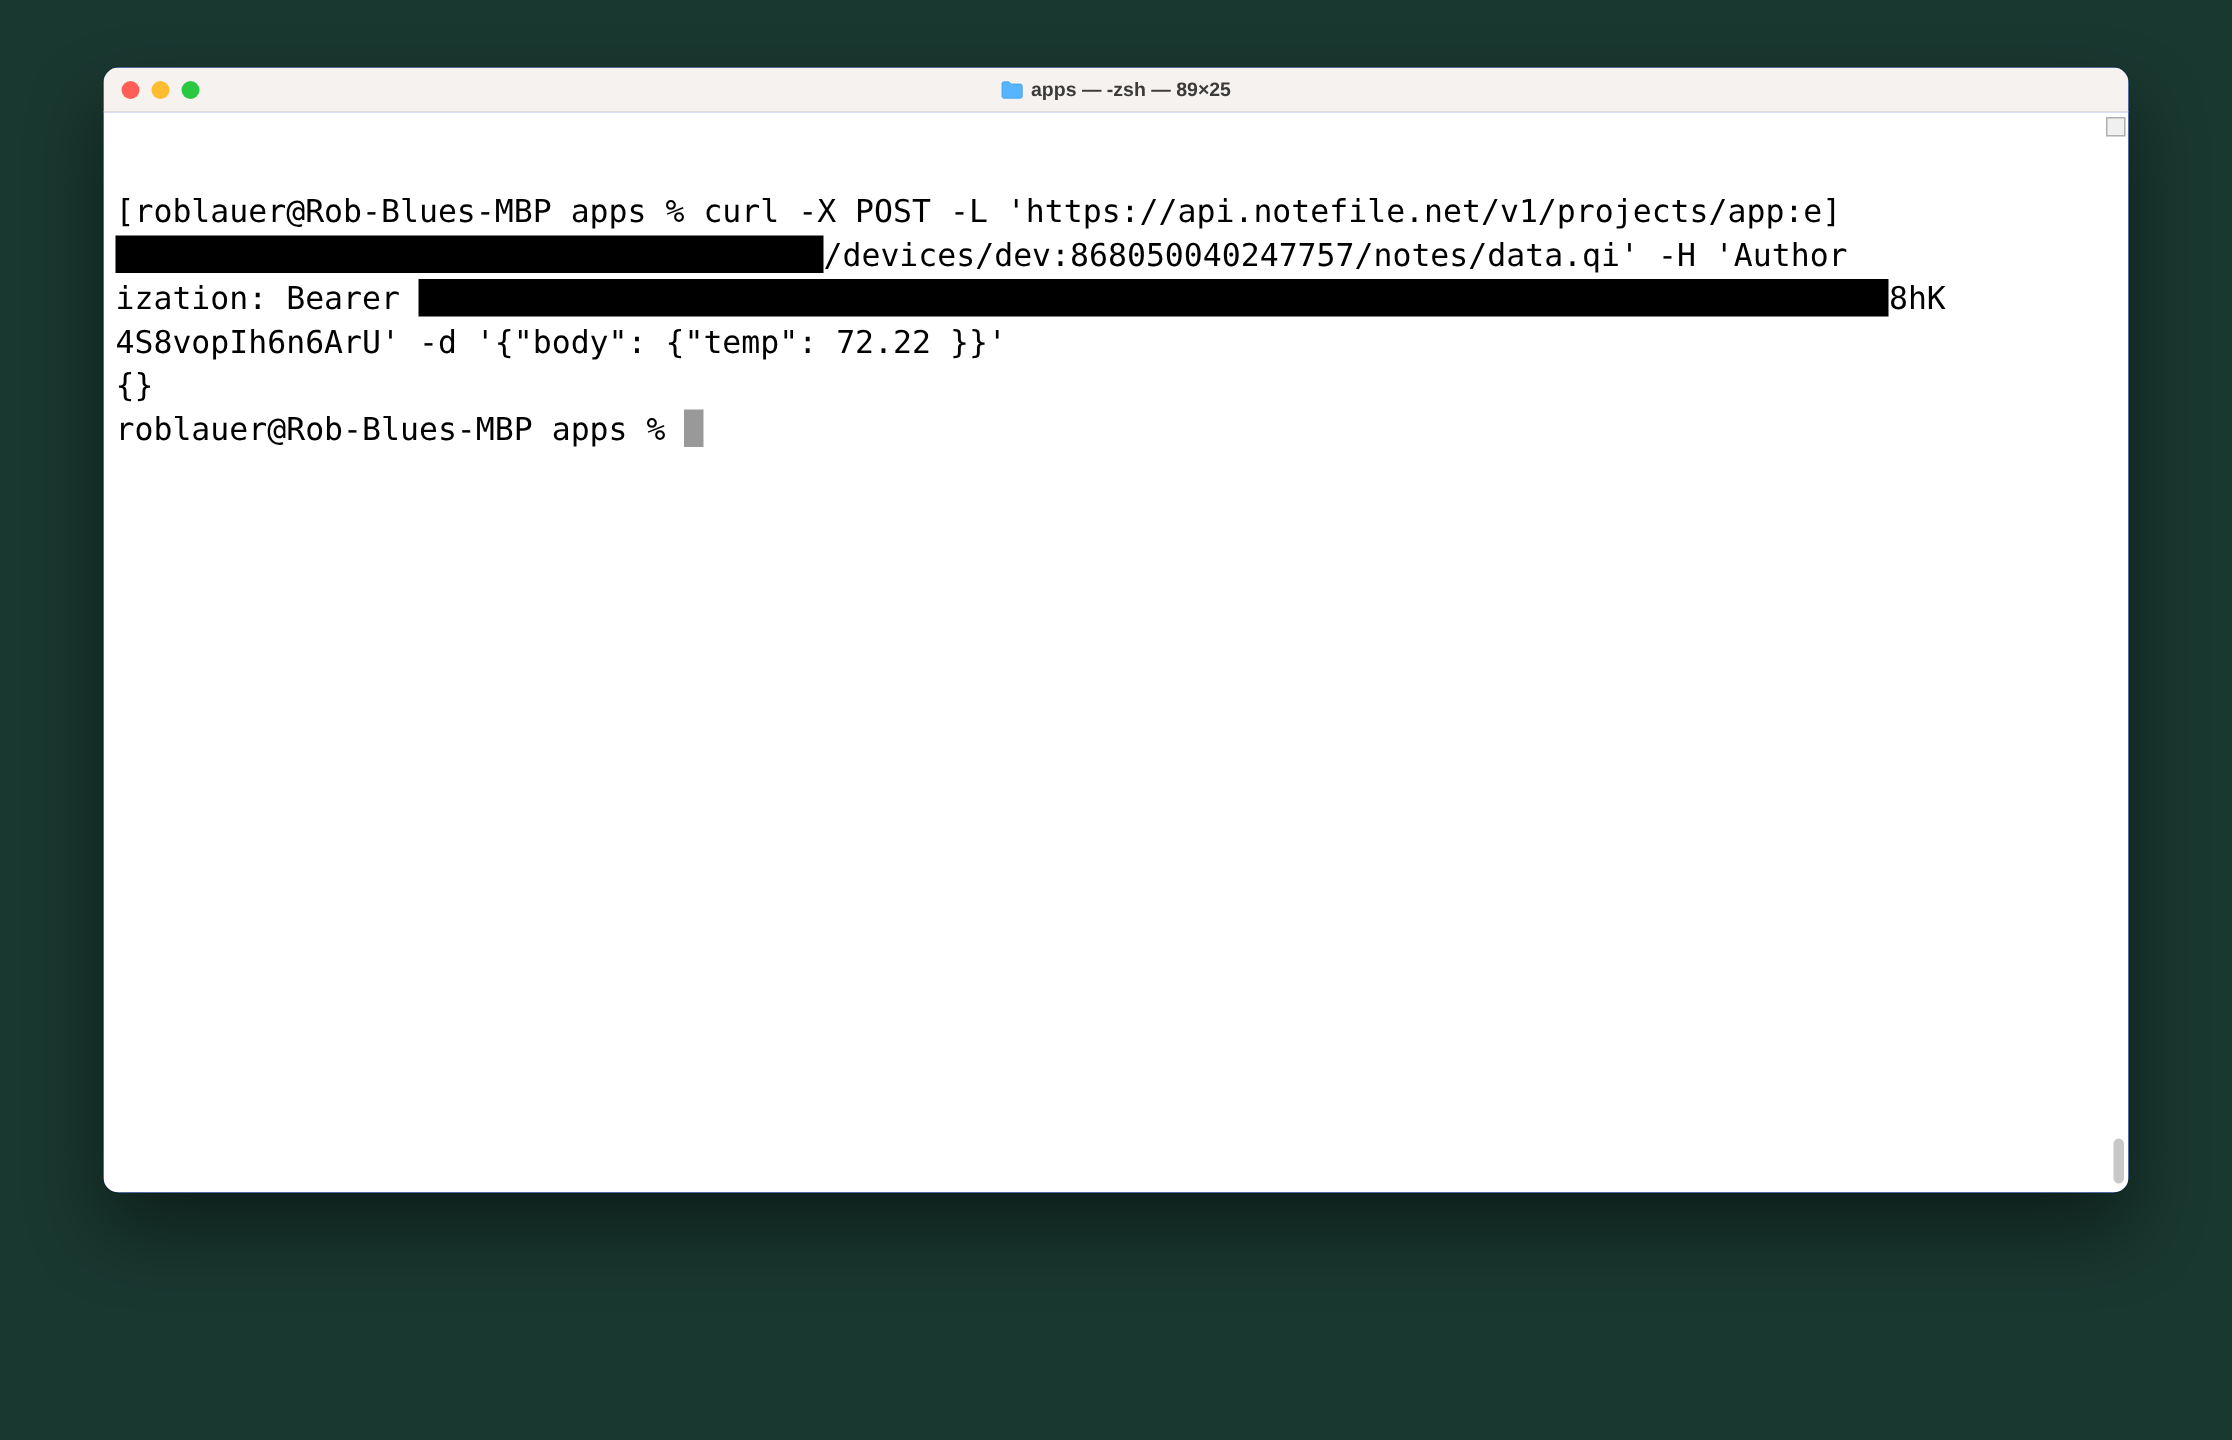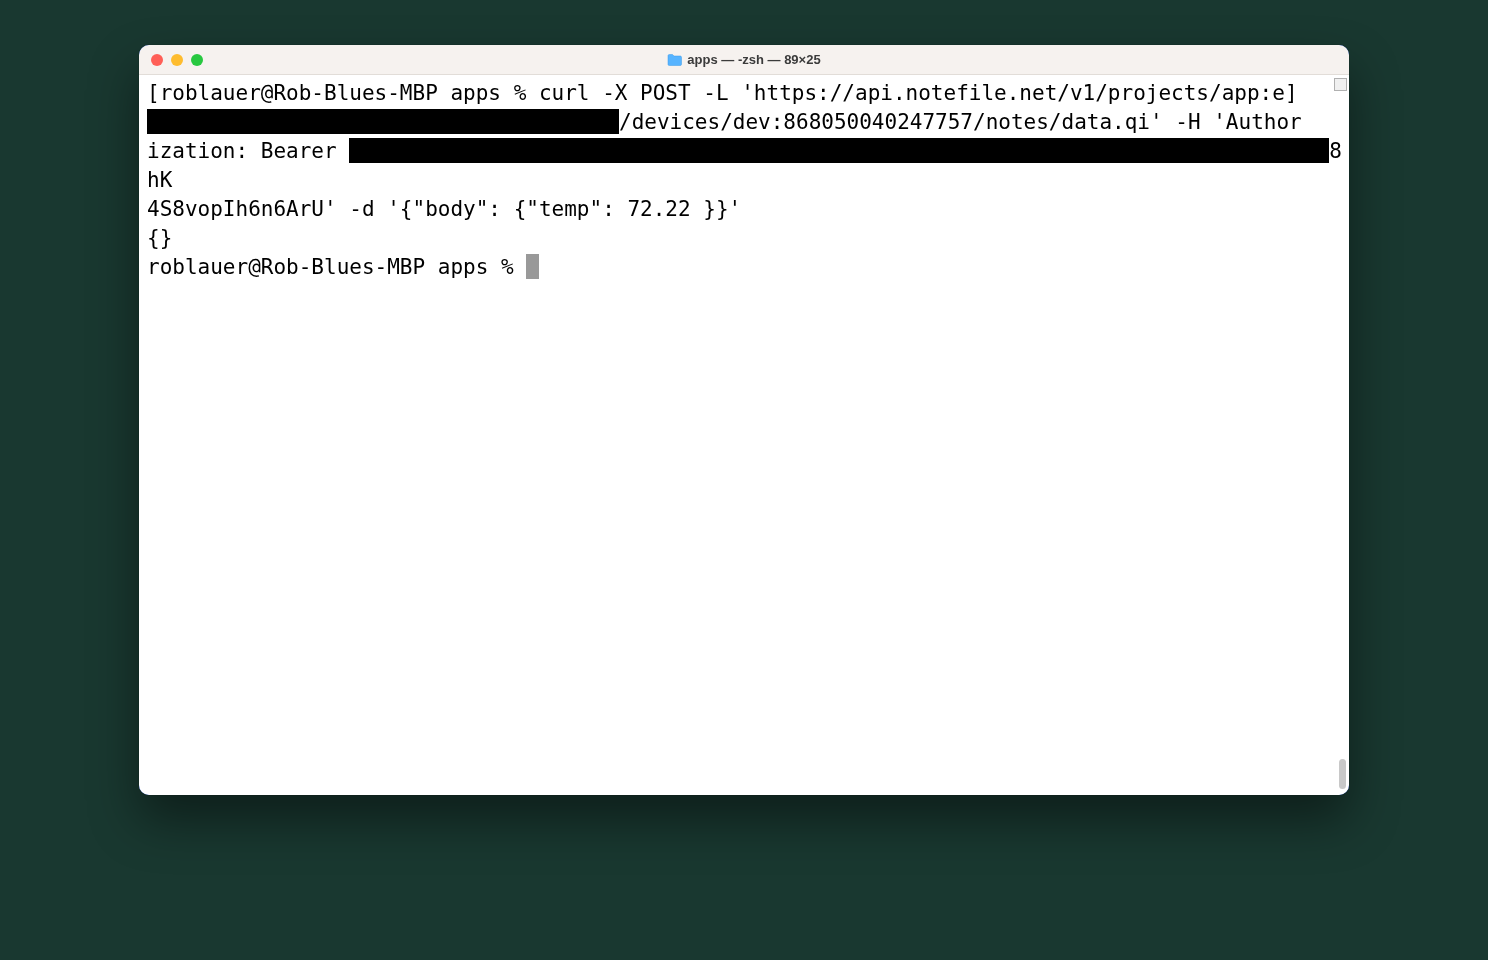--- a/index.html
+++ b/index.html
@@ -11,21 +11,21 @@
       background: #193830;
       width: 1488px;
       height: 960px;
       display: flex;
       align-items: flex-start;
       justify-content: center;
       padding-top: 45px;
       font-family: -apple-system, BlinkMacSystemFont, "Helvetica Neue", sans-serif;
     }
     .window {
-      width: 1210px;
+      width: 1350px;
       background: #1d4ed8;
       border-radius: 10px;
       box-shadow: 0 25px 50px rgba(0,0,0,0.45), 0 0 0 1px rgba(0,0,0,0.05);
       overflow: hidden;
       position: relative;
     }
     .titlebar {
       height: 30px;
       background: #f6f2ef;
       border-bottom: 1px solid #e2ddd8;
@@ -70,20 +70,21 @@
       font-family: "SF Mono", Menlo, Monaco, Consolas, monospace;
       font-size: 21px;
       line-height: 1.38;
       color: #000000;
       overflow: hidden;
       position: relative;
     }
     .terminal-content {
       white-space: pre-wrap;
       word-break: break-all;
+      margin-top: 48px;
     }
     .redacted {
       background: #000000;
       color: #000000;
       display: inline-block;
       vertical-align: text-bottom;
       height: 1.2em;
     }
     .redact1 { width: 472px; }
     .redact2 { width: 980px; }

